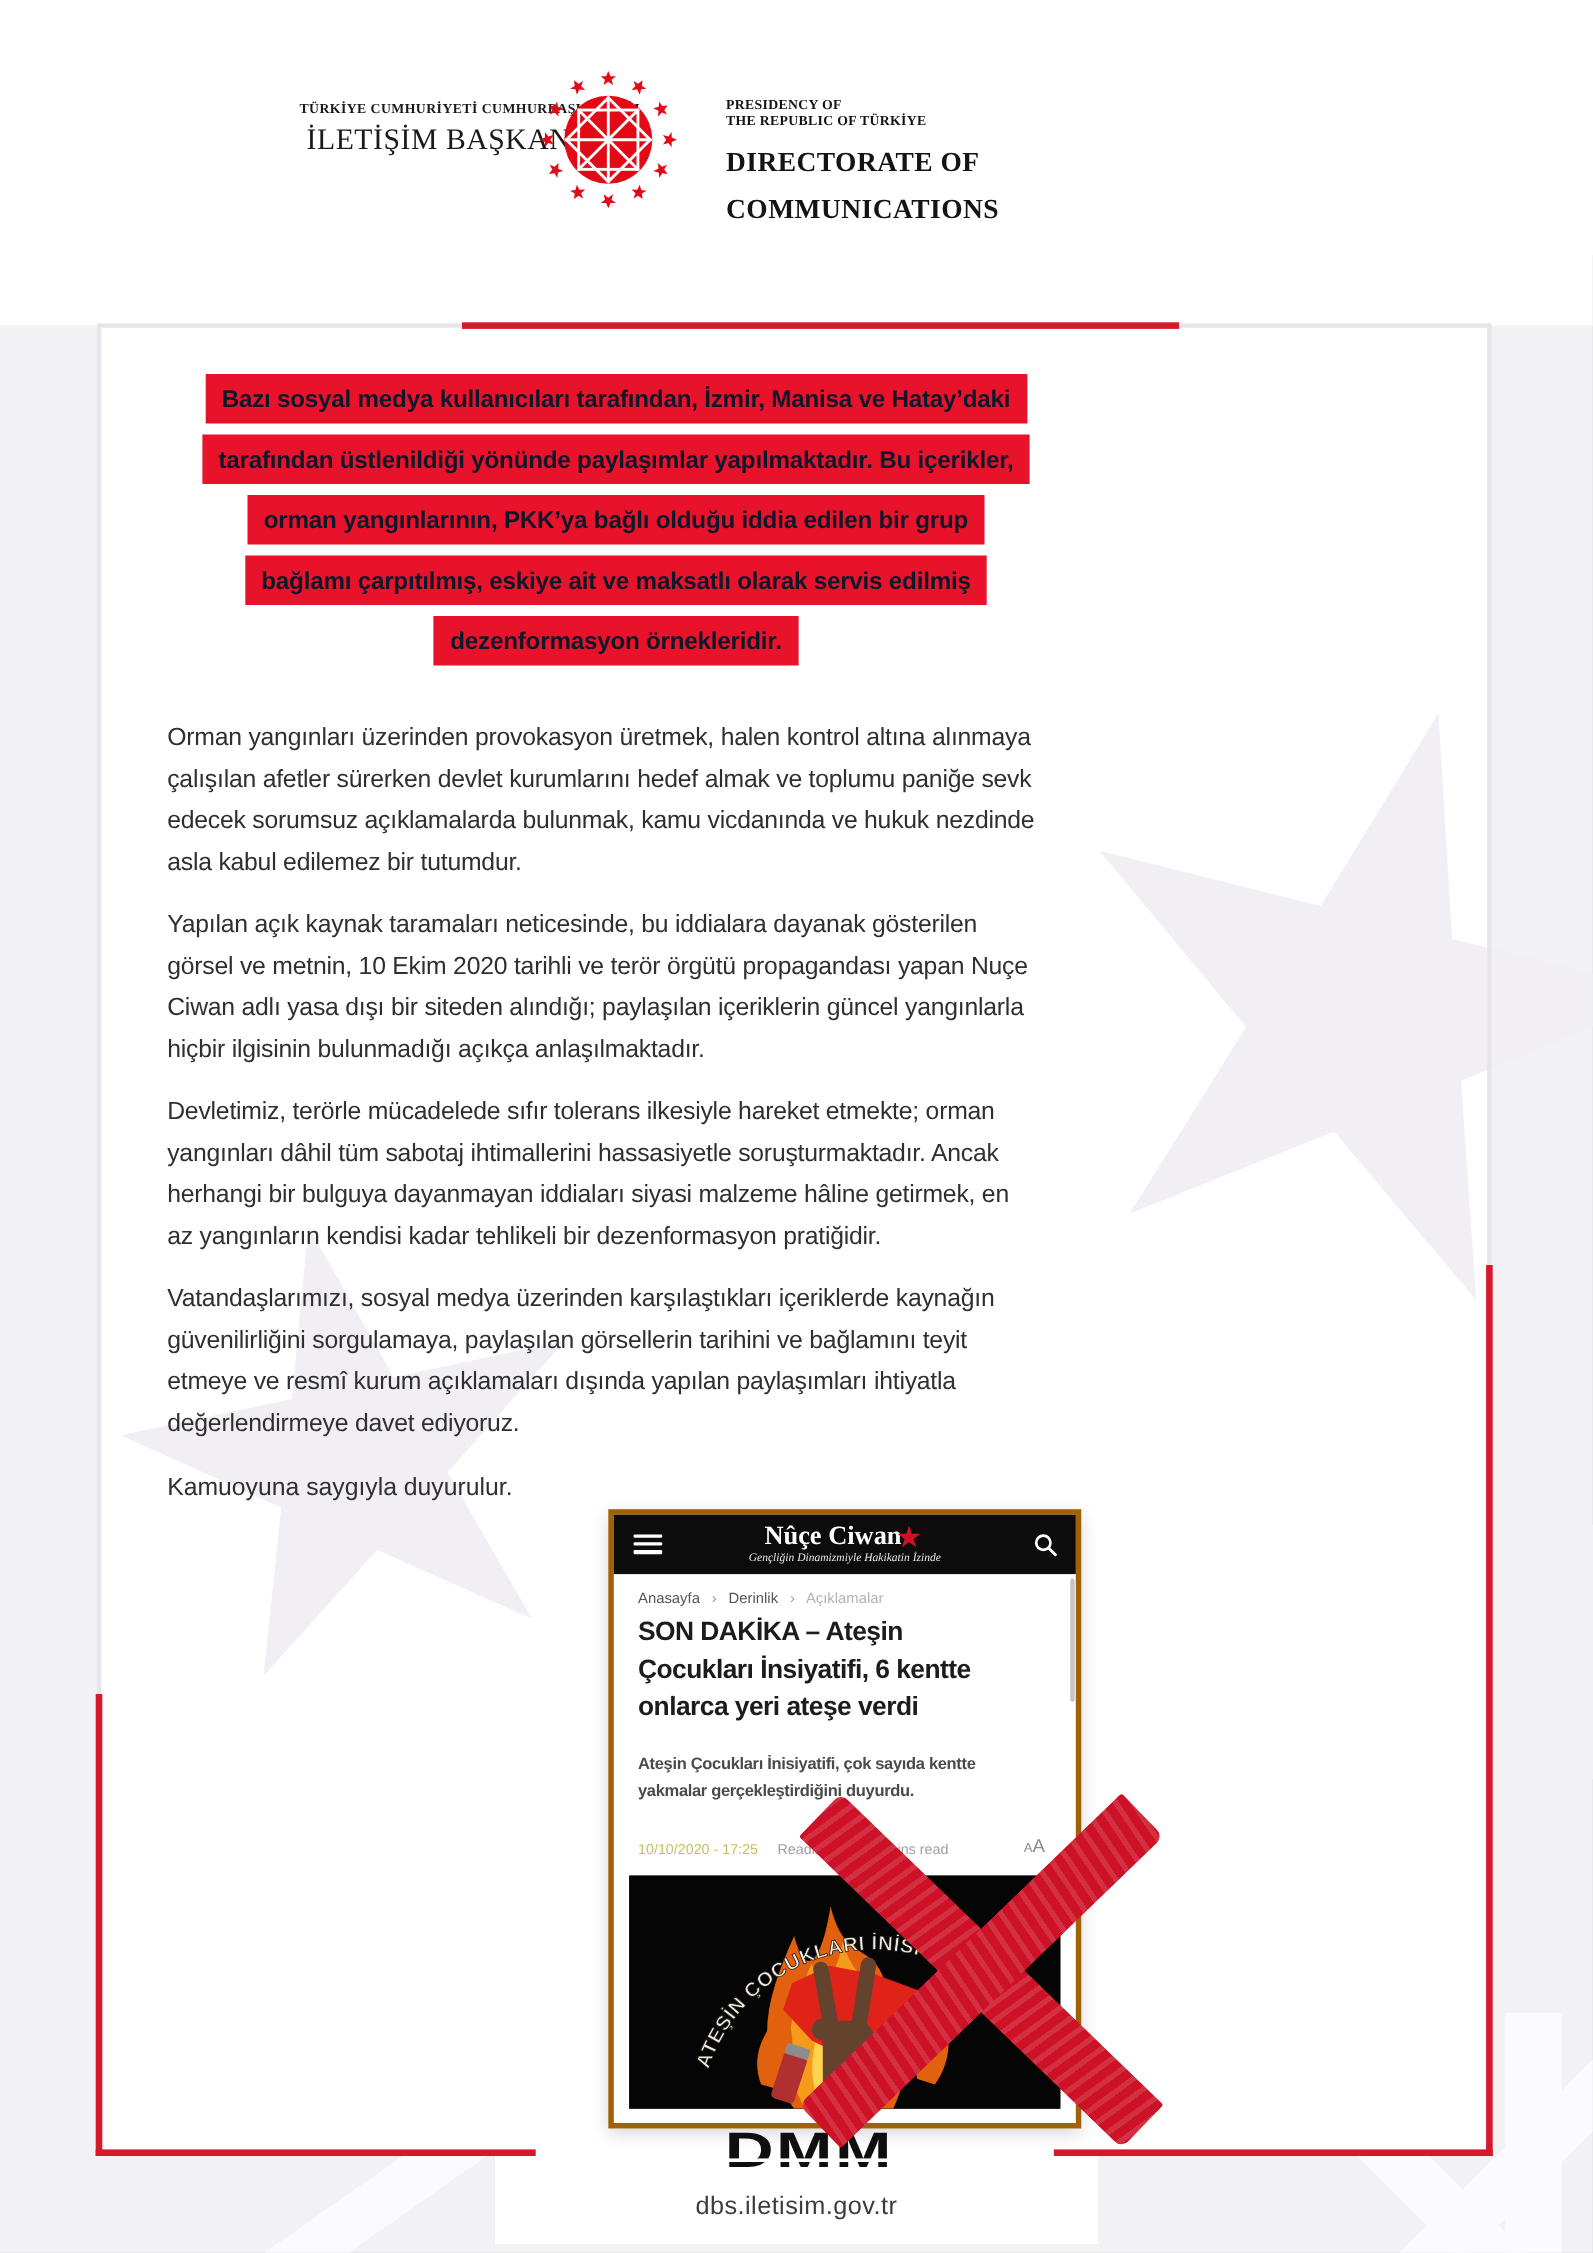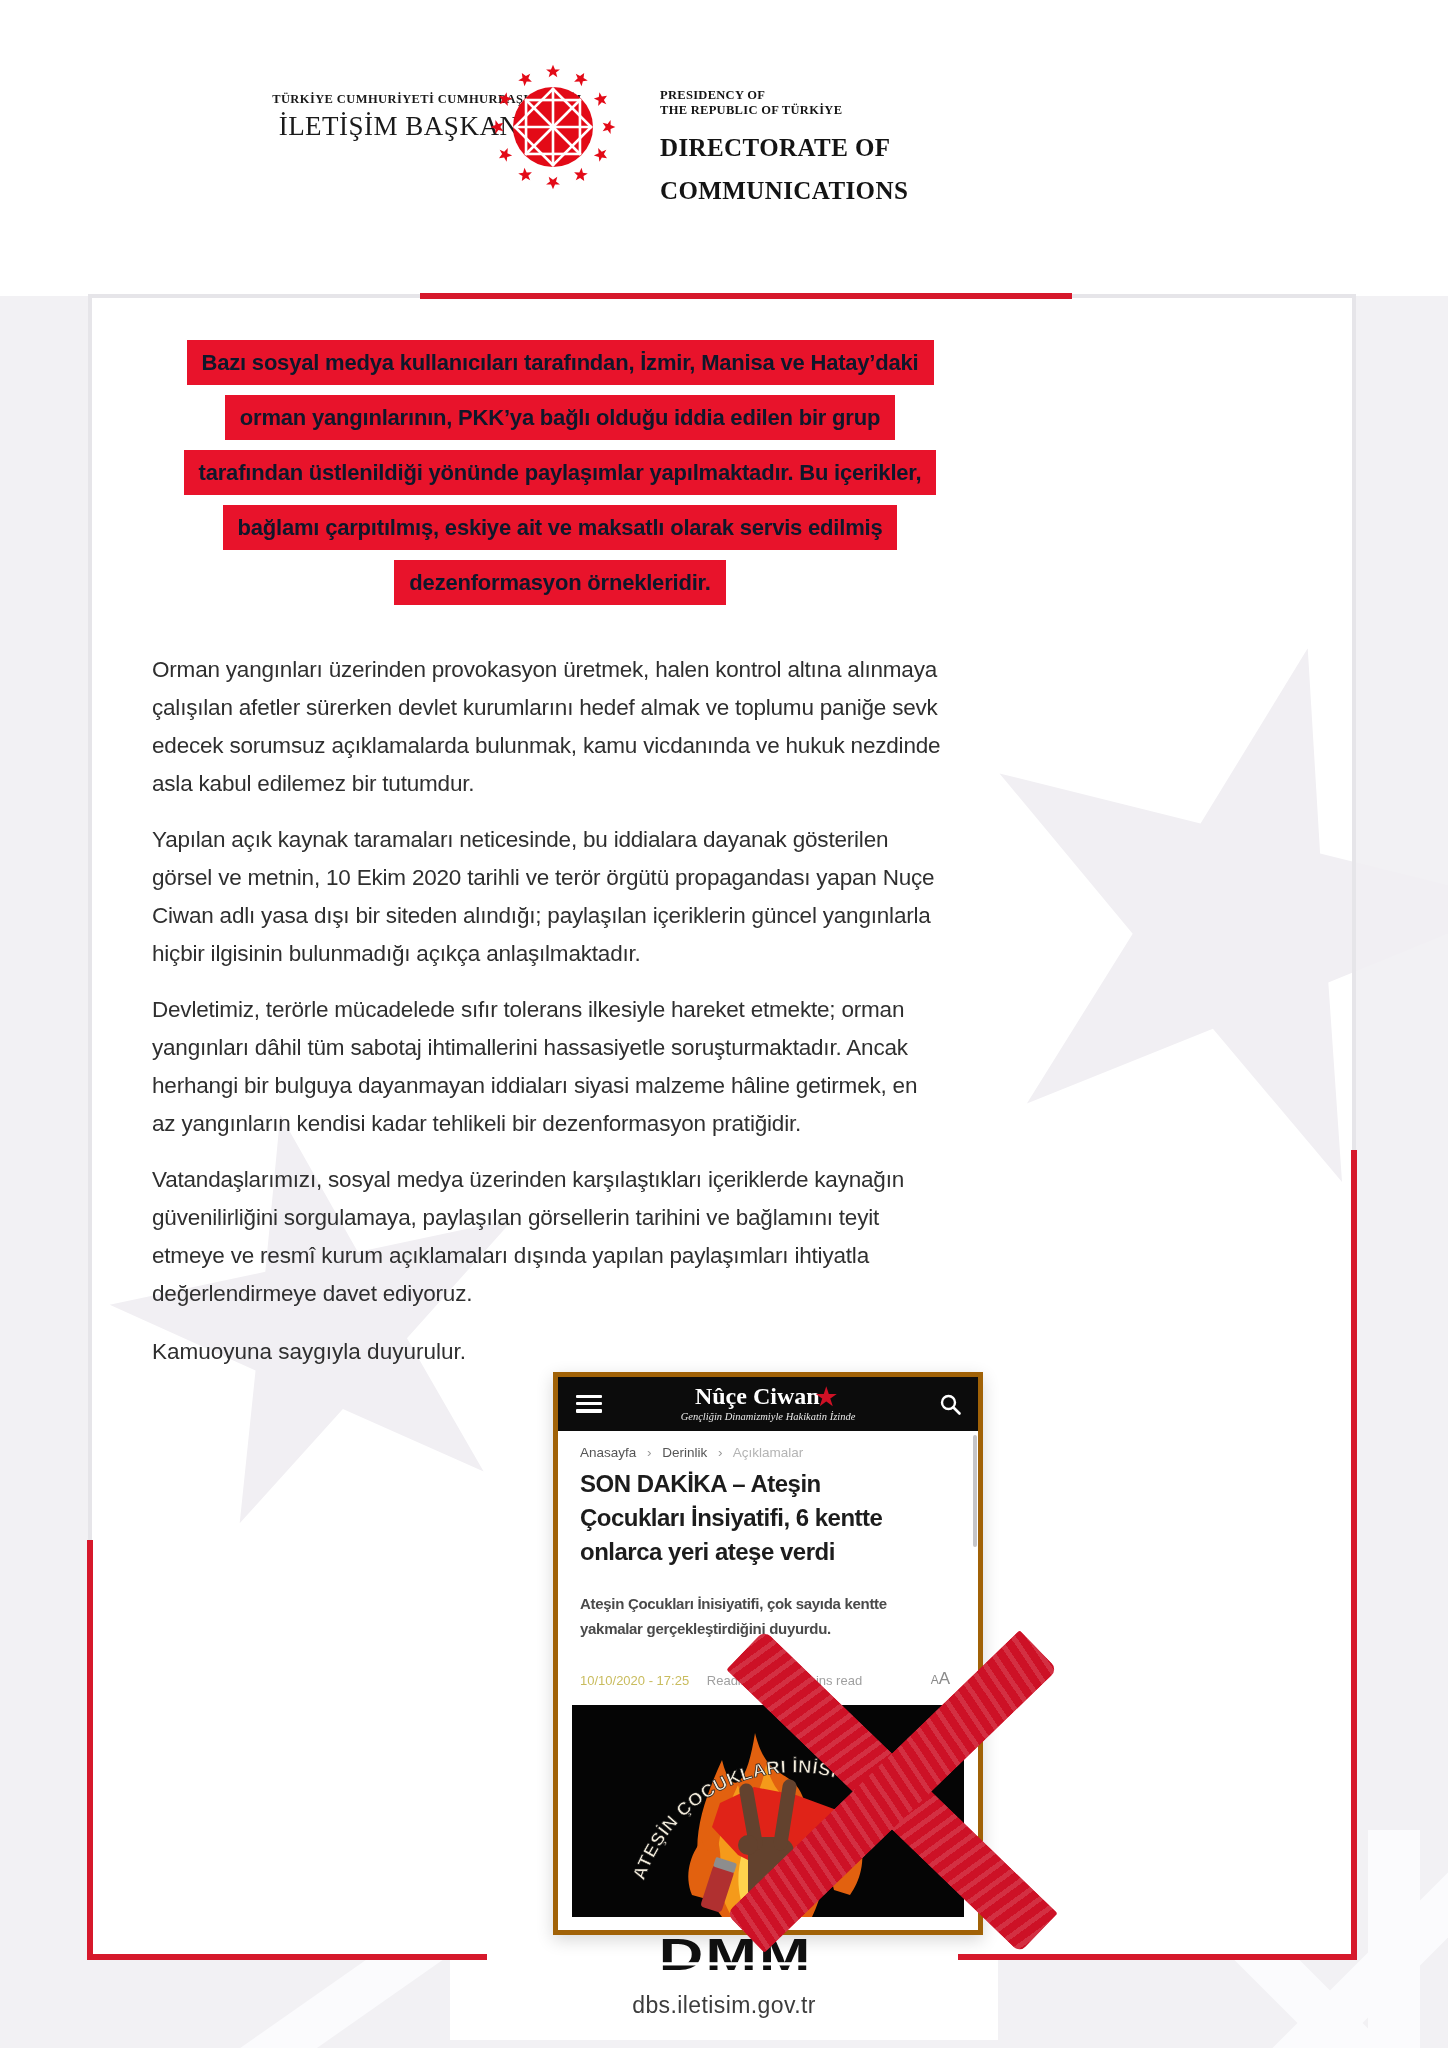--- a/index.html
+++ b/index.html
@@ -142,22 +142,22 @@
   <div class="fline red" style="left:1351px;top:1150px;width:6px;height:810px;"></div>
   <div class="fline red" style="left:87px;top:1954px;width:400px;height:6px;"></div>
   <div class="fline red" style="left:958px;top:1954px;width:399px;height:6px;"></div>
 
   <div class="wm-star" style="left:960px;top:640px;width:560px;height:560px;transform:rotate(14deg);"></div>
   <div class="wm-star" style="left:110px;top:1110px;width:430px;height:430px;transform:rotate(-12deg);"></div>
 
   <div class="column">
     <div class="banner">
       <div class="line"><span class="strip">Bazı sosyal medya kullanıcıları tarafından, İzmir, Manisa ve Hatay’daki</span></div>
+      <div class="line"><span class="strip">tarafından üstlenildiği yönünde paylaşımlar yapılmaktadır. Bu içerikler,</span></div>
       <div class="line"><span class="strip">orman yangınlarının, PKK’ya bağlı olduğu iddia edilen bir grup</span></div>
-      <div class="line"><span class="strip">tarafından üstlenildiği yönünde paylaşımlar yapılmaktadır. Bu içerikler,</span></div>
       <div class="line"><span class="strip">bağlamı çarpıtılmış, eskiye ait ve maksatlı olarak servis edilmiş</span></div>
       <div class="line"><span class="strip">dezenformasyon örnekleridir.</span></div>
     </div>
     <p class="para">Orman yangınları üzerinden provokasyon üretmek, halen kontrol altına alınmaya
 çalışılan afetler sürerken devlet kurumlarını hedef almak ve toplumu paniğe sevk
 edecek sorumsuz açıklamalarda bulunmak, kamu vicdanında ve hukuk nezdinde
 asla kabul edilemez bir tutumdur.</p>
     <p class="para">Yapılan açık kaynak taramaları neticesinde, bu iddialara dayanak gösterilen
 görsel ve metnin, 10 Ekim 2020 tarihli ve terör örgütü propagandası yapan Nuçe
 Ciwan adlı yasa dışı bir siteden alındığı; paylaşılan içeriklerin güncel yangınlarla

